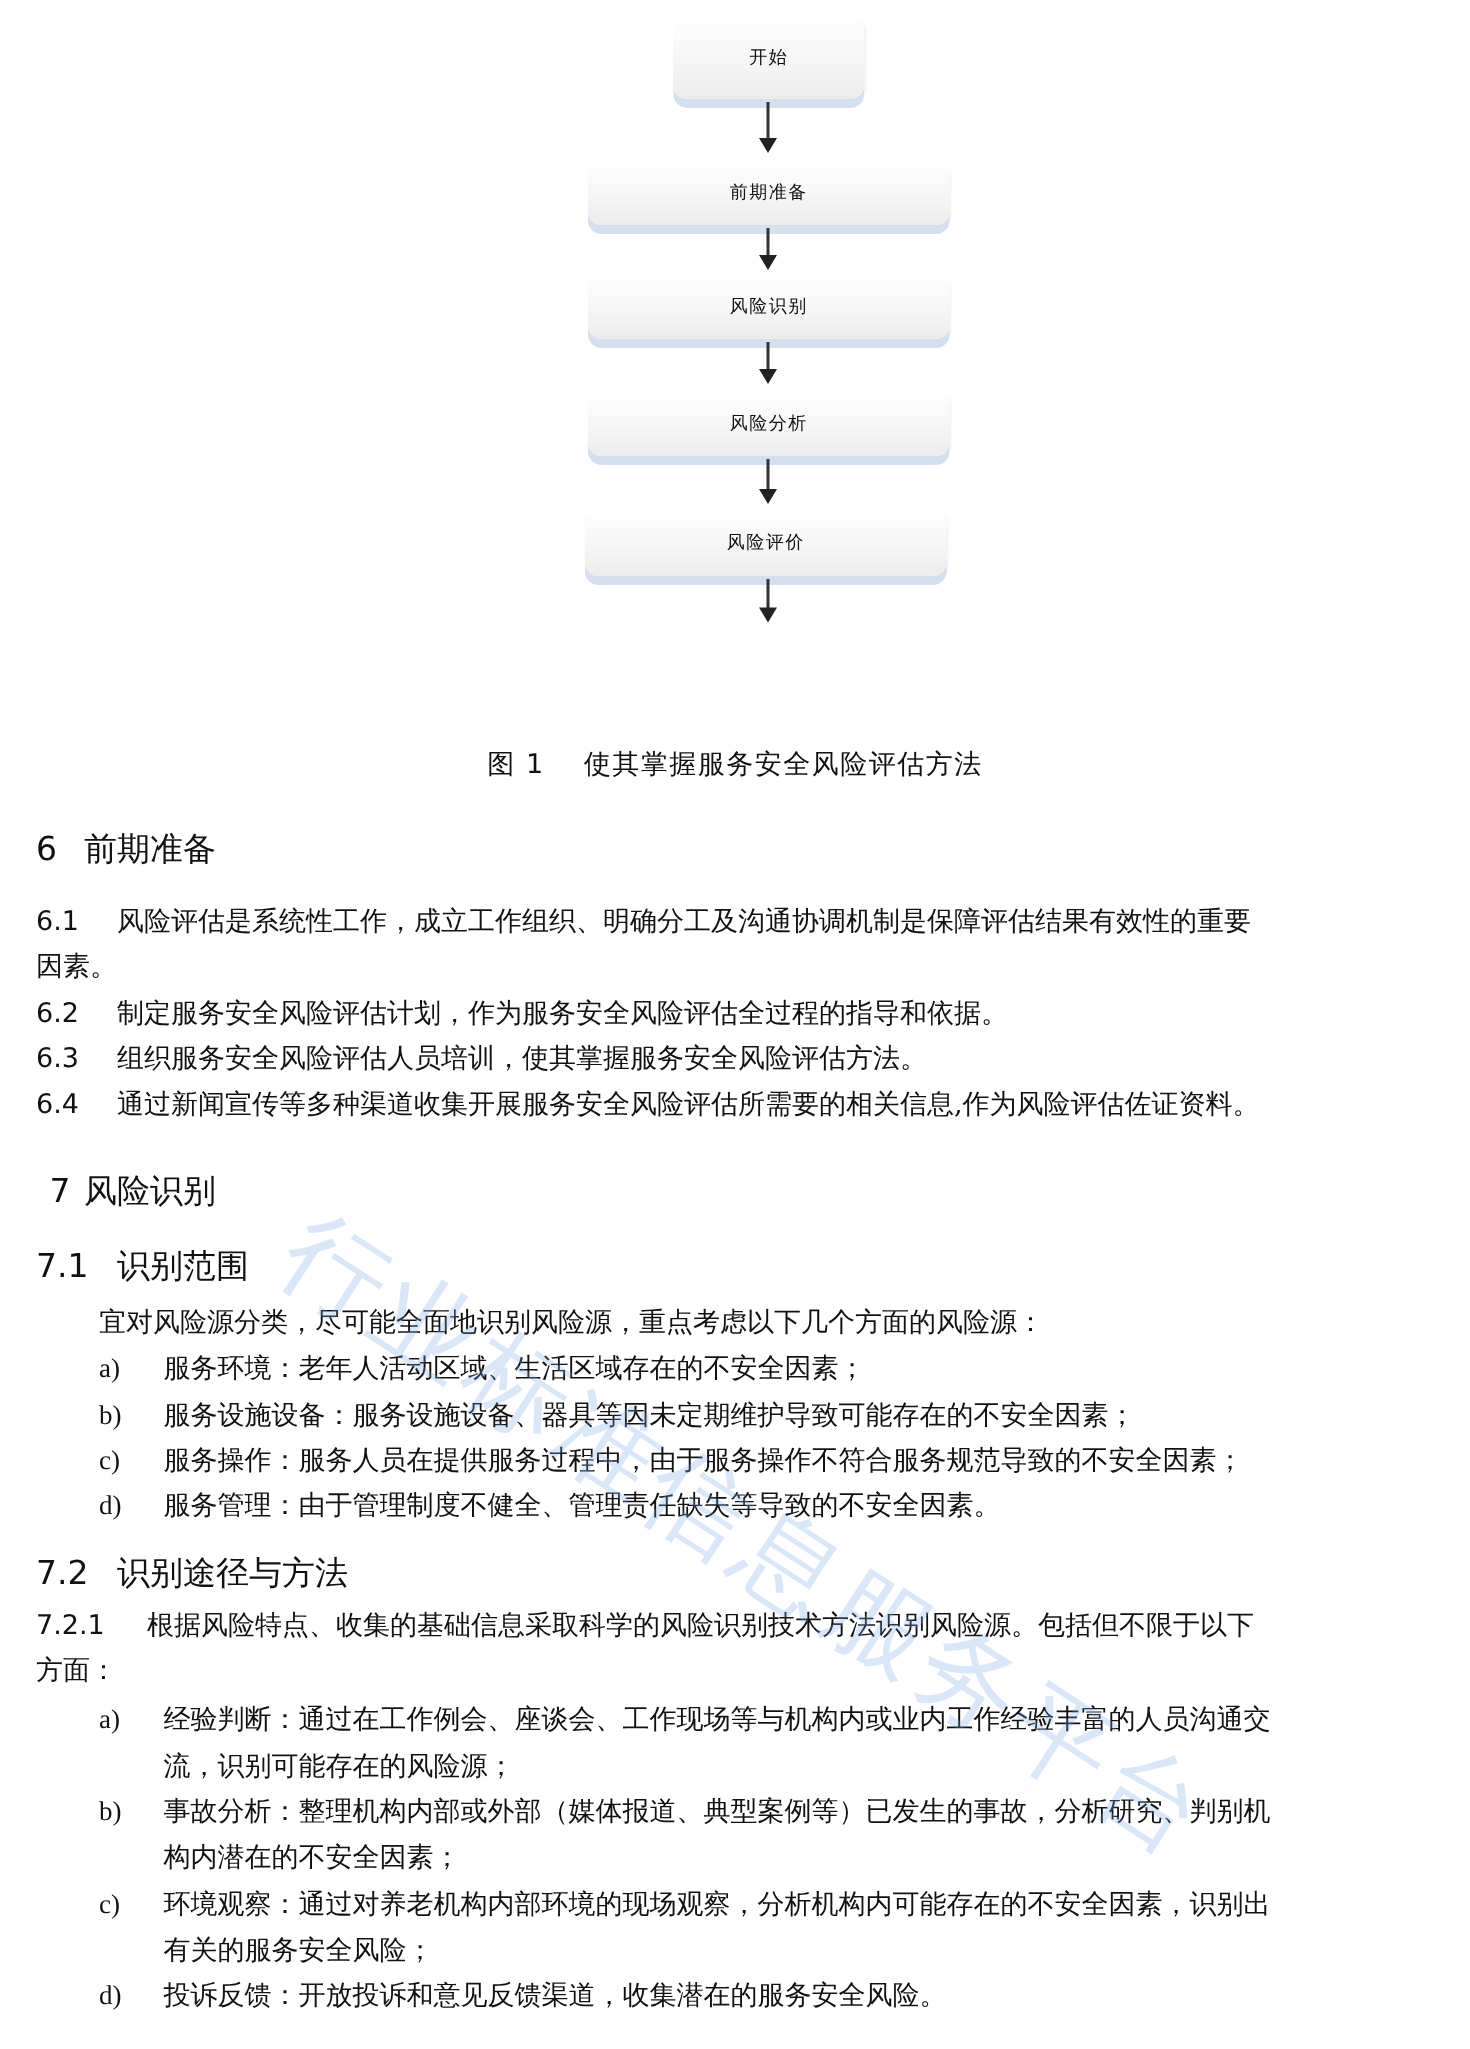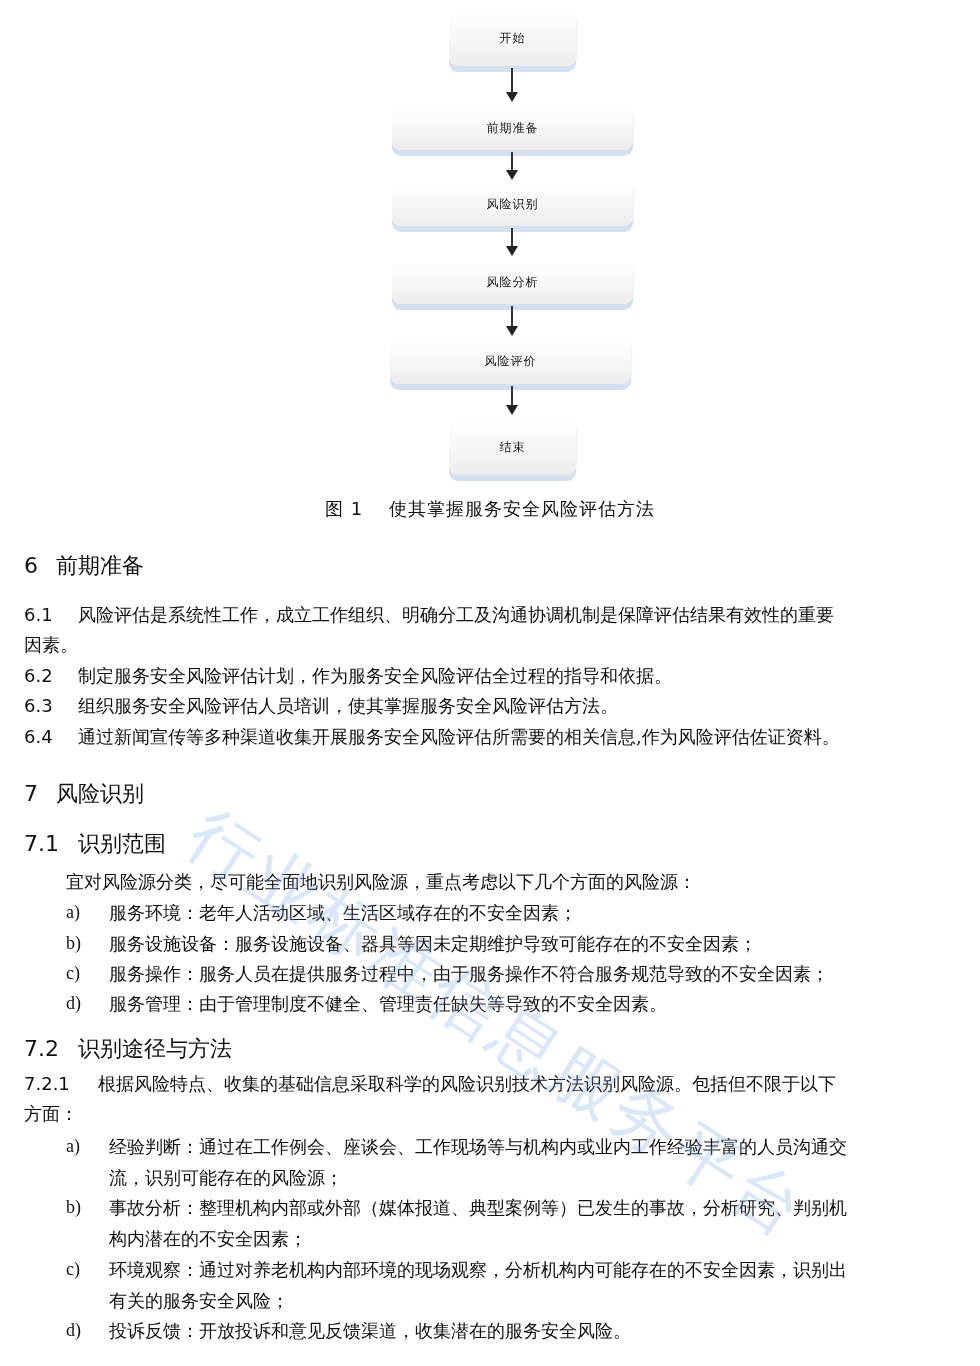--- a/index.html
+++ b/index.html
@@ -62,21 +62,20 @@
 
   <div class="box" style="left:392px;top:183px;width:241px;height:43px;">风险识别</div>
   <div class="arrow" style="left:511px;top:228px;height:26px;"></div>
 
   <div class="box" style="left:392px;top:260px;width:241px;height:44px;">风险分析</div>
   <div class="arrow" style="left:511px;top:306px;height:28px;"></div>
 
   <div class="box" style="left:390px;top:339px;width:241px;height:45px;">风险评价</div>
   <div class="arrow" style="left:511px;top:386px;height:27px;"></div>
 
-  <div class="box" style="left:449px;top:419px;width:127px;height:56px;">结束</div>
 </div>
 
 <div class="caption">
   <span class="num">图 1</span><span>使其掌握服务安全风险评估方法</span>
 </div>
 
 <div class="h" style="top:551px;">
   <span class="n">6</span><span>前期准备</span>
 </div>
 
@@ -87,21 +86,21 @@
 <div class="p" style="left:24px;top:661px;width:940px;">
   <span class="n">6.2</span><span>制定服务安全风险评估计划，作为服务安全风险评估全过程的指导和依据。</span>
 </div>
 <div class="p" style="left:24px;top:691px;width:940px;">
   <span class="n">6.3</span><span>组织服务安全风险评估人员培训，使其掌握服务安全风险评估方法。</span>
 </div>
 <div class="p" style="left:24px;top:722px;width:956px;white-space:nowrap;">
   <span class="n">6.4</span><span>通过新闻宣传等多种渠道收集开展服务安全风险评估所需要的相关信息,作为风险评估佐证资料。</span>
 </div>
 
-<div class="h" style="top:779px;">
+<div class="h" style="top:779px;text-align:center;">
   <span class="n">7</span><span>风险识别</span>
 </div>
 
 <div class="h" style="top:829px;">
   <span class="n w2">7.1</span><span>识别范围</span>
 </div>
 
 <div class="p" style="left:66px;top:867px;width:900px;">宜对风险源分类，尽可能全面地识别风险源，重点考虑以下几个方面的风险源：</div>
 
 <div class="li" style="left:66px;top:897px;width:900px;height:31px;">

